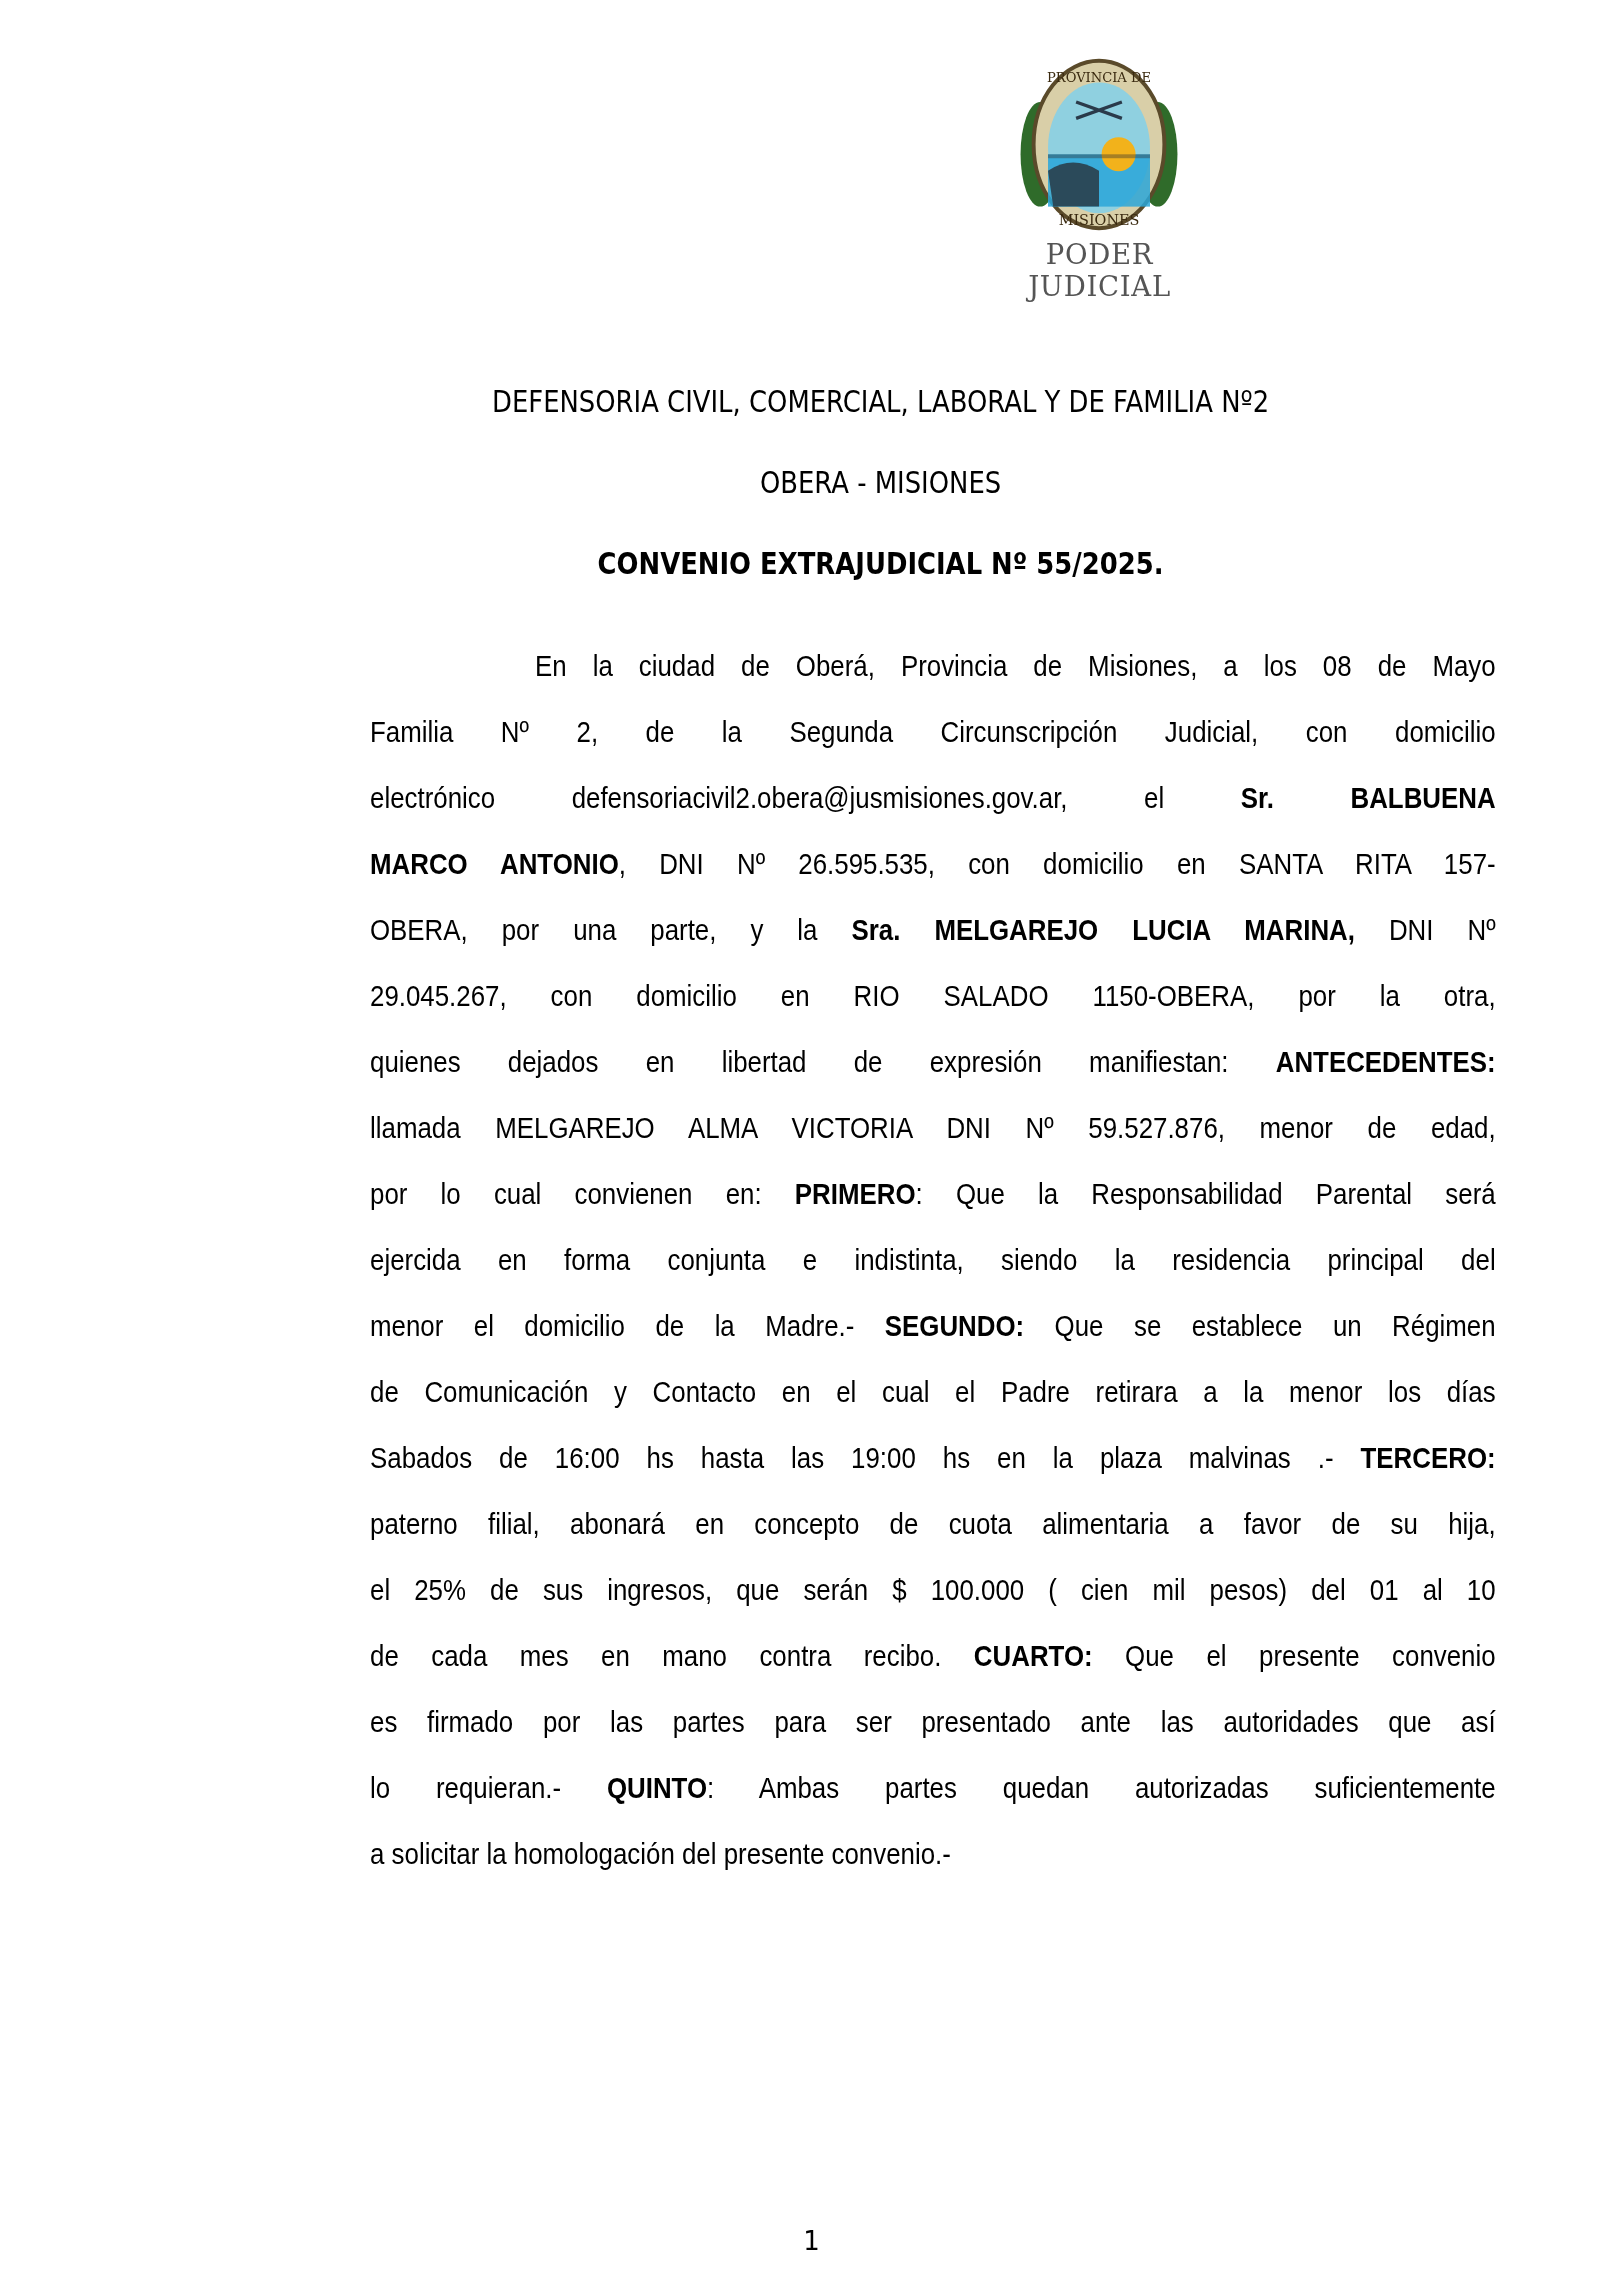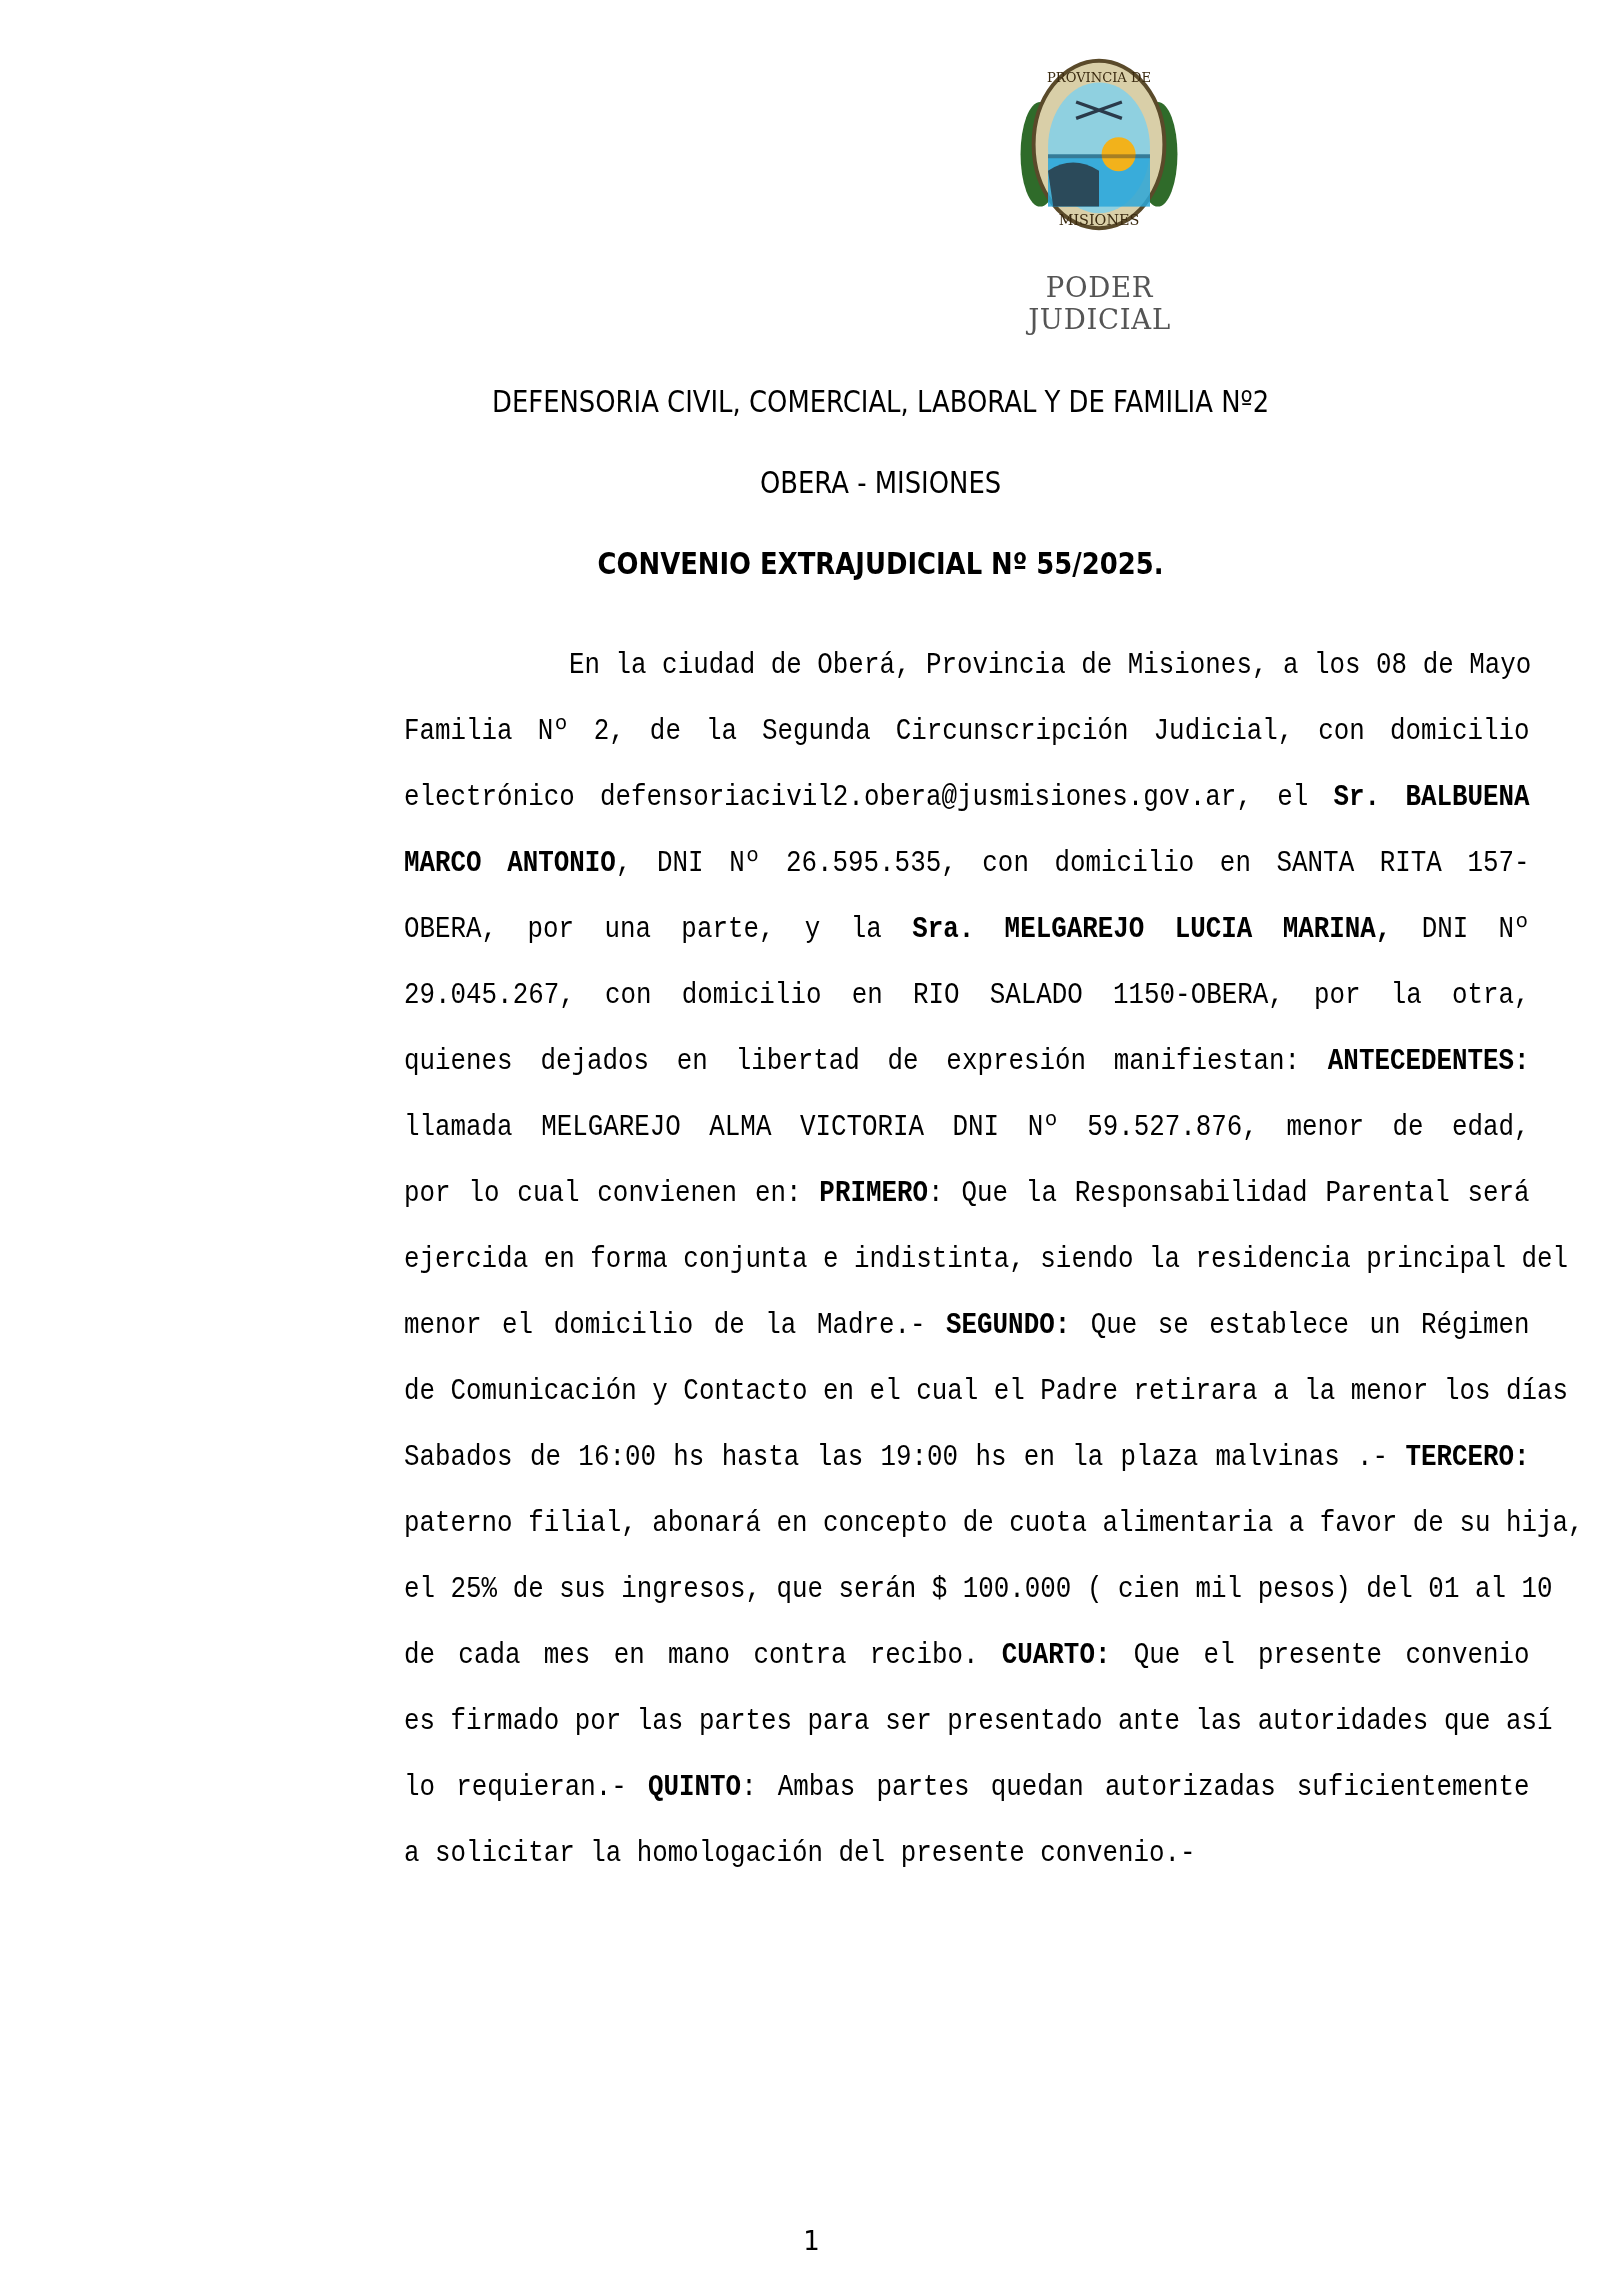--- a/index.html
+++ b/index.html
@@ -3,35 +3,35 @@
 <meta charset="utf-8">
 <style>
   html, body { margin: 0; padding: 0; background: #ffffff; }
   body { width: 1623px; height: 2295px; position: relative; overflow: hidden; color: #000; }
   .page { position: absolute; left: 0; top: 0; width: 1623px; height: 2295px; background: #fff; }
 
   .logo { position: absolute; left: 975px; top: 56px; width: 249px; height: 222px; }
   .seal { position: absolute; left: 39px; top: 0; width: 170px; height: 177px; }
   .logo-caption {
     position: absolute; left: 0; top: 182px; width: 249px; text-align: center;
-    font-family: "DejaVu Serif", serif; font-size: 27.5px; color: #555; letter-spacing: 0.7px; margin-top: 33px;
+    font-family: "DejaVu Serif", serif; font-size: 27.5px; color: #555; letter-spacing: 0.7px;
   }
 
   .heading {
     position: absolute; left: 0; width: 1623px; text-align: center;
     font-family: "DejaVu Sans", sans-serif; font-size: 29.4px; transform-origin: center;
     transform: scaleX(0.88);
   }
   .h1 { top: 385px; padding-left: 157px; box-sizing: border-box; }
   .h2 { top: 466px; padding-left: 157px; box-sizing: border-box; }
   .h3 { top: 547px; font-weight: bold; padding-left: 157px; box-sizing: border-box; }
 
   .body-text {
-    position: absolute; left: 404px; top: 633px; width: 1126px;
-    font-family: Liberation Mono, monospace; font-size: 29.4px;
+    position: absolute; left: 370px; top: 633px; width: 1126px;
+    font-family: Liberation Sans, sans-serif; font-size: 29.4px;
     line-height: 66px; text-align: justify;
   }
   .line { display: block; white-space: nowrap; text-align: justify; text-align-last: justify; height: 66px; }
   .line.first { padding-left: 165px; }
   .line.last { text-align-last: left; }
   .inner { display: inline-block; transform: scaleX(0.88); transform-origin: left; width: 113.6%; }
   .line.first .inner { width: calc(113.6% - 0px); }
   b { font-weight: bold; }
 
   .page-number {

